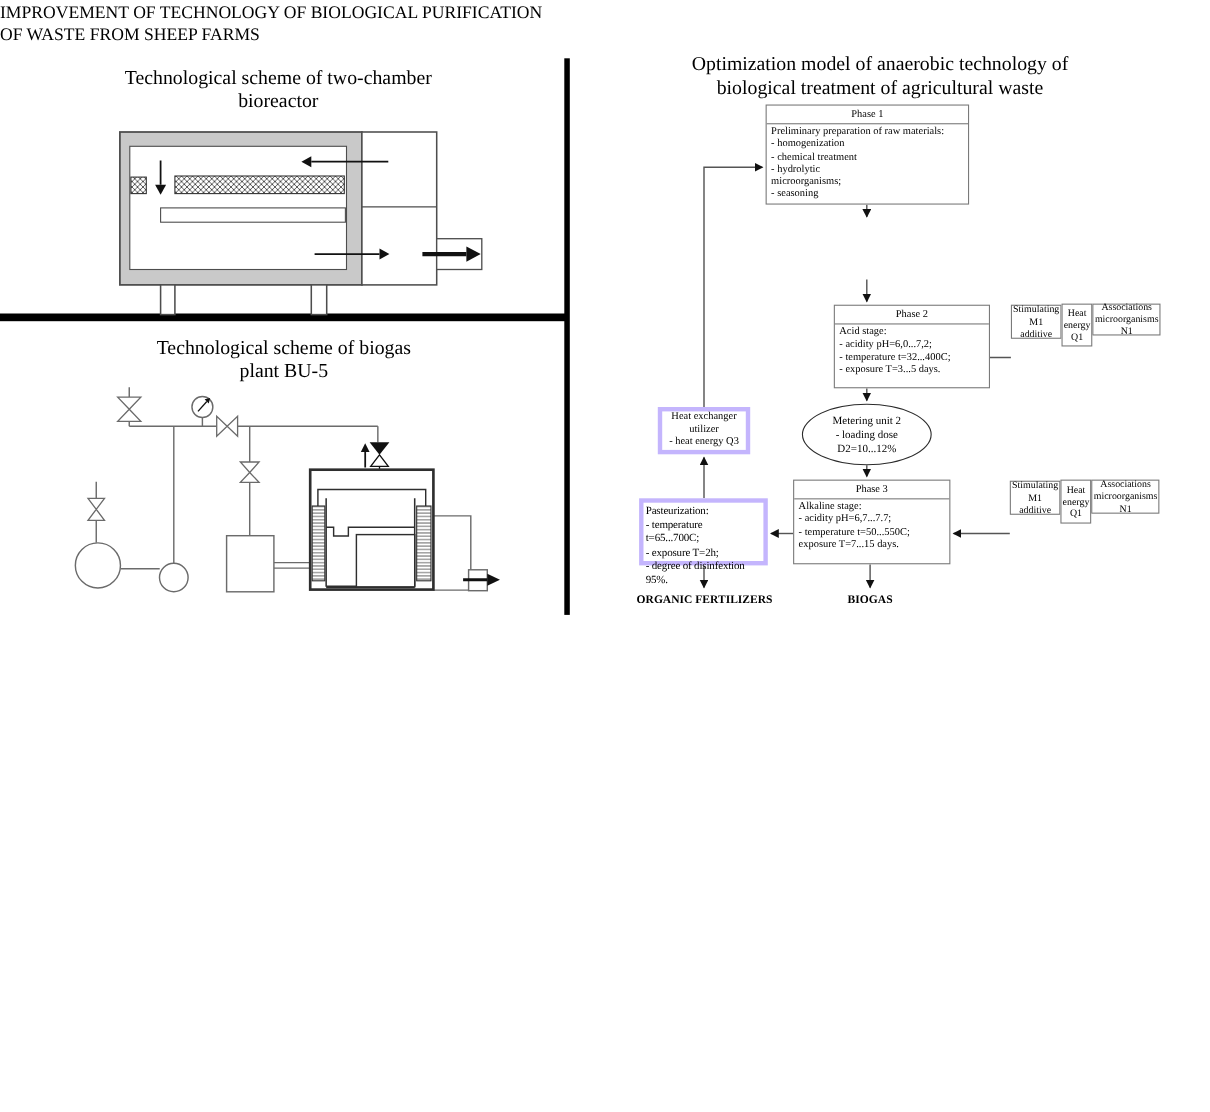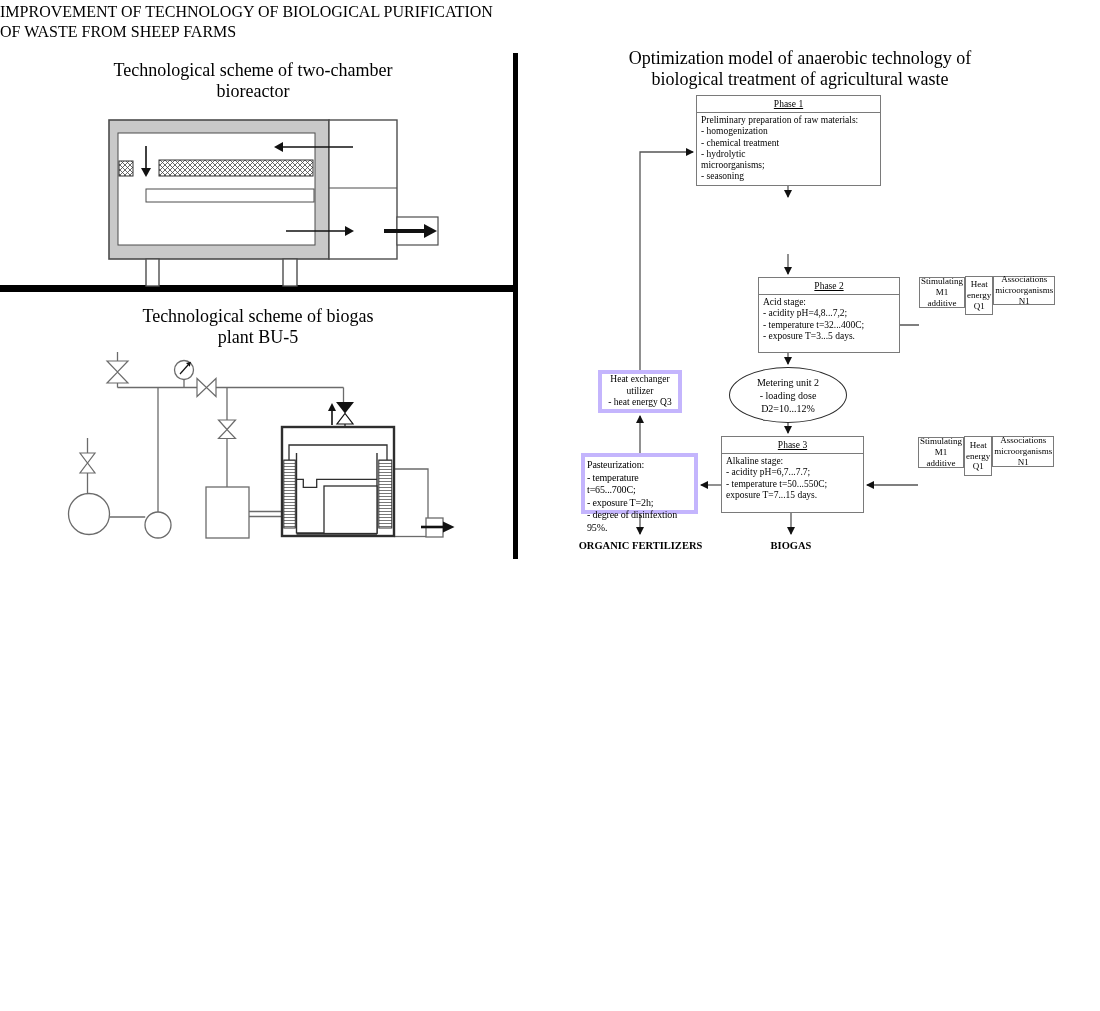--- a/index.html
+++ b/index.html
@@ -10,21 +10,21 @@
   .heading{position:absolute;text-align:center;font-size:18px;line-height:21px;white-space:pre-line;}
   .h-bioreactor{left:53px;top:60px;width:400px;}
   .h-biogas{left:58px;top:306px;width:400px;}
   .h-flow{left:552px;top:48px;width:496px;}
   .vdiv{position:absolute;left:513px;top:53px;width:5px;height:506px;background:#000;}
   .hdiv{position:absolute;left:0;top:285px;width:514px;height:7px;background:#000;}
   svg.diagram{position:absolute;}
   .connectors{position:absolute;left:0;top:0;z-index:0;}
   .fc-box,.fc-plain,.fc-ellipse,.stack{position:absolute;z-index:1;background:#fff;box-sizing:border-box;}
   .fc-box{border:1px solid #7a7a7a;font-size:9.5px;line-height:1.18;}
-  .fc-box .hd{text-align:center;border-bottom:1px solid #7a7a7a;padding:3px 0 2px;text-decoration:underline;}
+  .fc-box .hd{text-align:center;border-bottom:1px solid #7a7a7a;padding:3px 0 2px;}
   .fc-box .bd{padding:2px 0 2px 4px;white-space:pre-line;}
   .phase1{left:696px;top:95px;width:185px;height:91px;}
   .phase2{left:718px;top:277px;width:142px;height:76px;margin-left:40px;}
   .phase3{left:721px;top:436px;width:143px;height:77px;}
   .fc-ellipse{border:1px solid #2b2b2b;border-radius:50%;display:flex;align-items:center;
               justify-content:center;text-align:center;font-size:10px;line-height:1.3;white-space:pre-line;}
   .e1{left:729px;top:200px;width:118px;height:54px;}
   .e2{left:729px;top:367px;width:118px;height:56px;}
   .stack{display:flex;background:transparent;}
   .stack1{left:919px;top:277px;width:96px;}
@@ -186,21 +186,21 @@
 - chemical treatment
 - hydrolytic
 microorganisms;
 - seasoning</div>
   </div>
 
 
   <div class="fc-box phase2">
     <div class="hd">Phase 2</div>
     <div class="bd">Acid stage:
-- acidity pH=4,8...7,2;
+- acidity pH=6,0...7,2;
 - temperature t=32...400C;
 - exposure T=3...5 days.</div>
   </div>
 
   <div class="stack stack1">
     <div class="sb">Stimulating M1 additive</div>
     <div class="sb">Heat energy Q1</div>
     <div class="sb">Associations
 microorganisms N1</div>
   </div>

